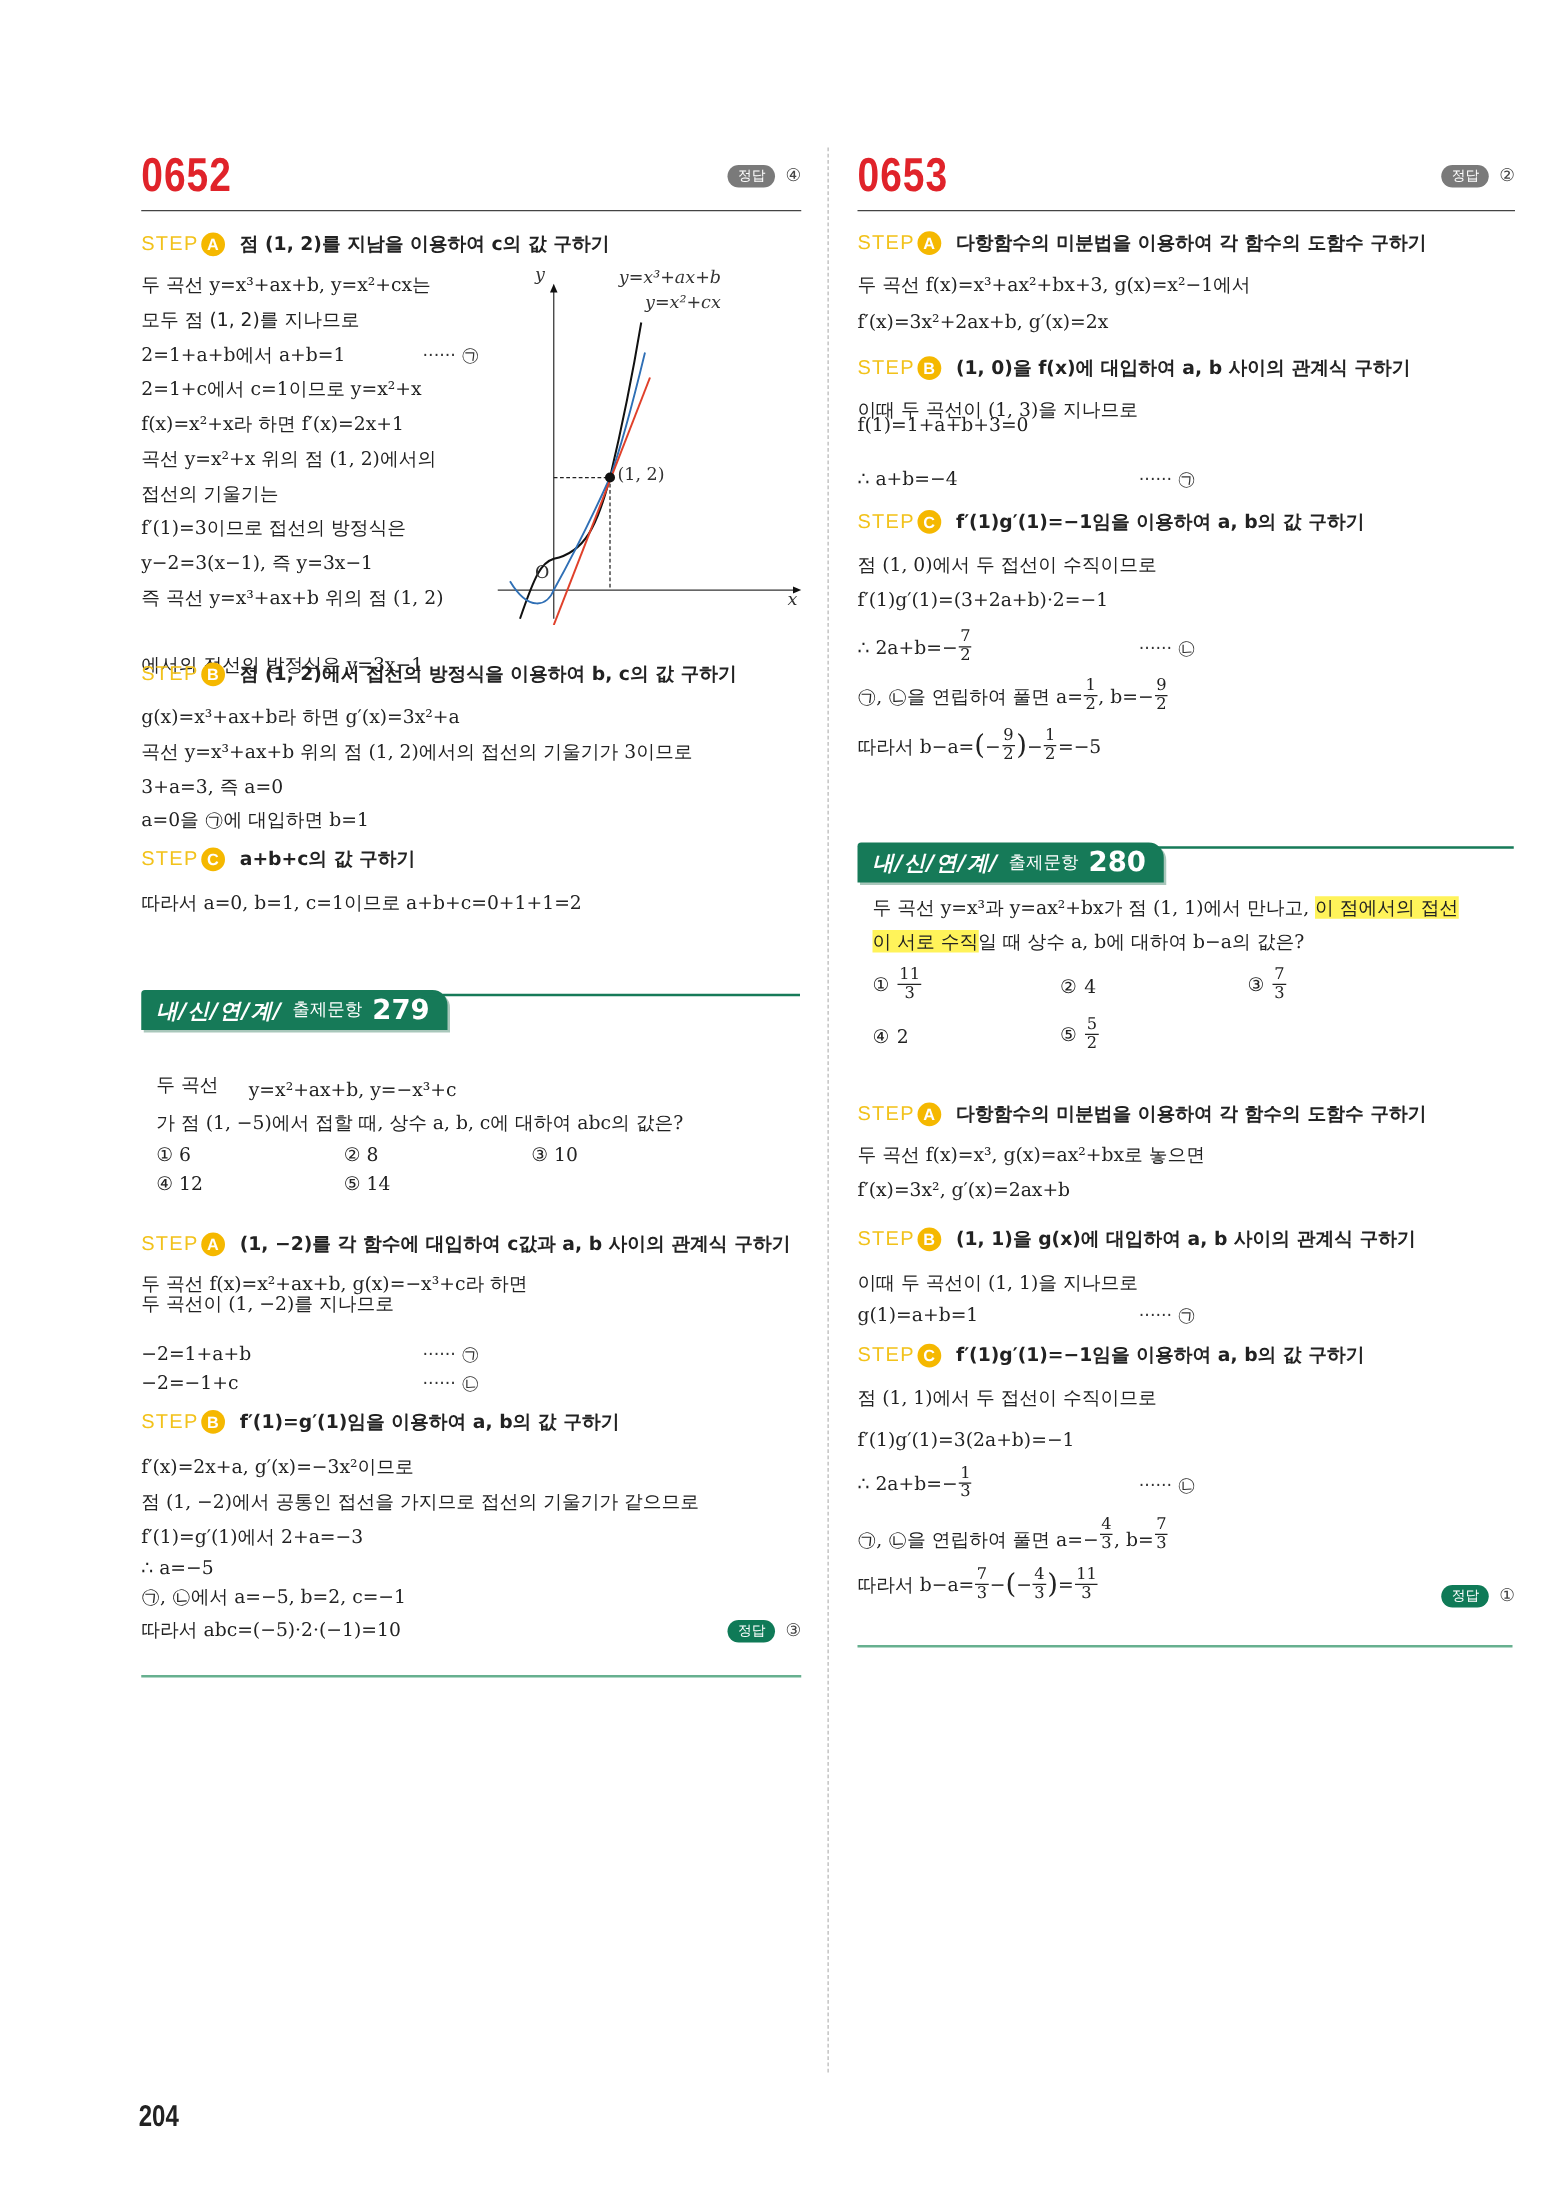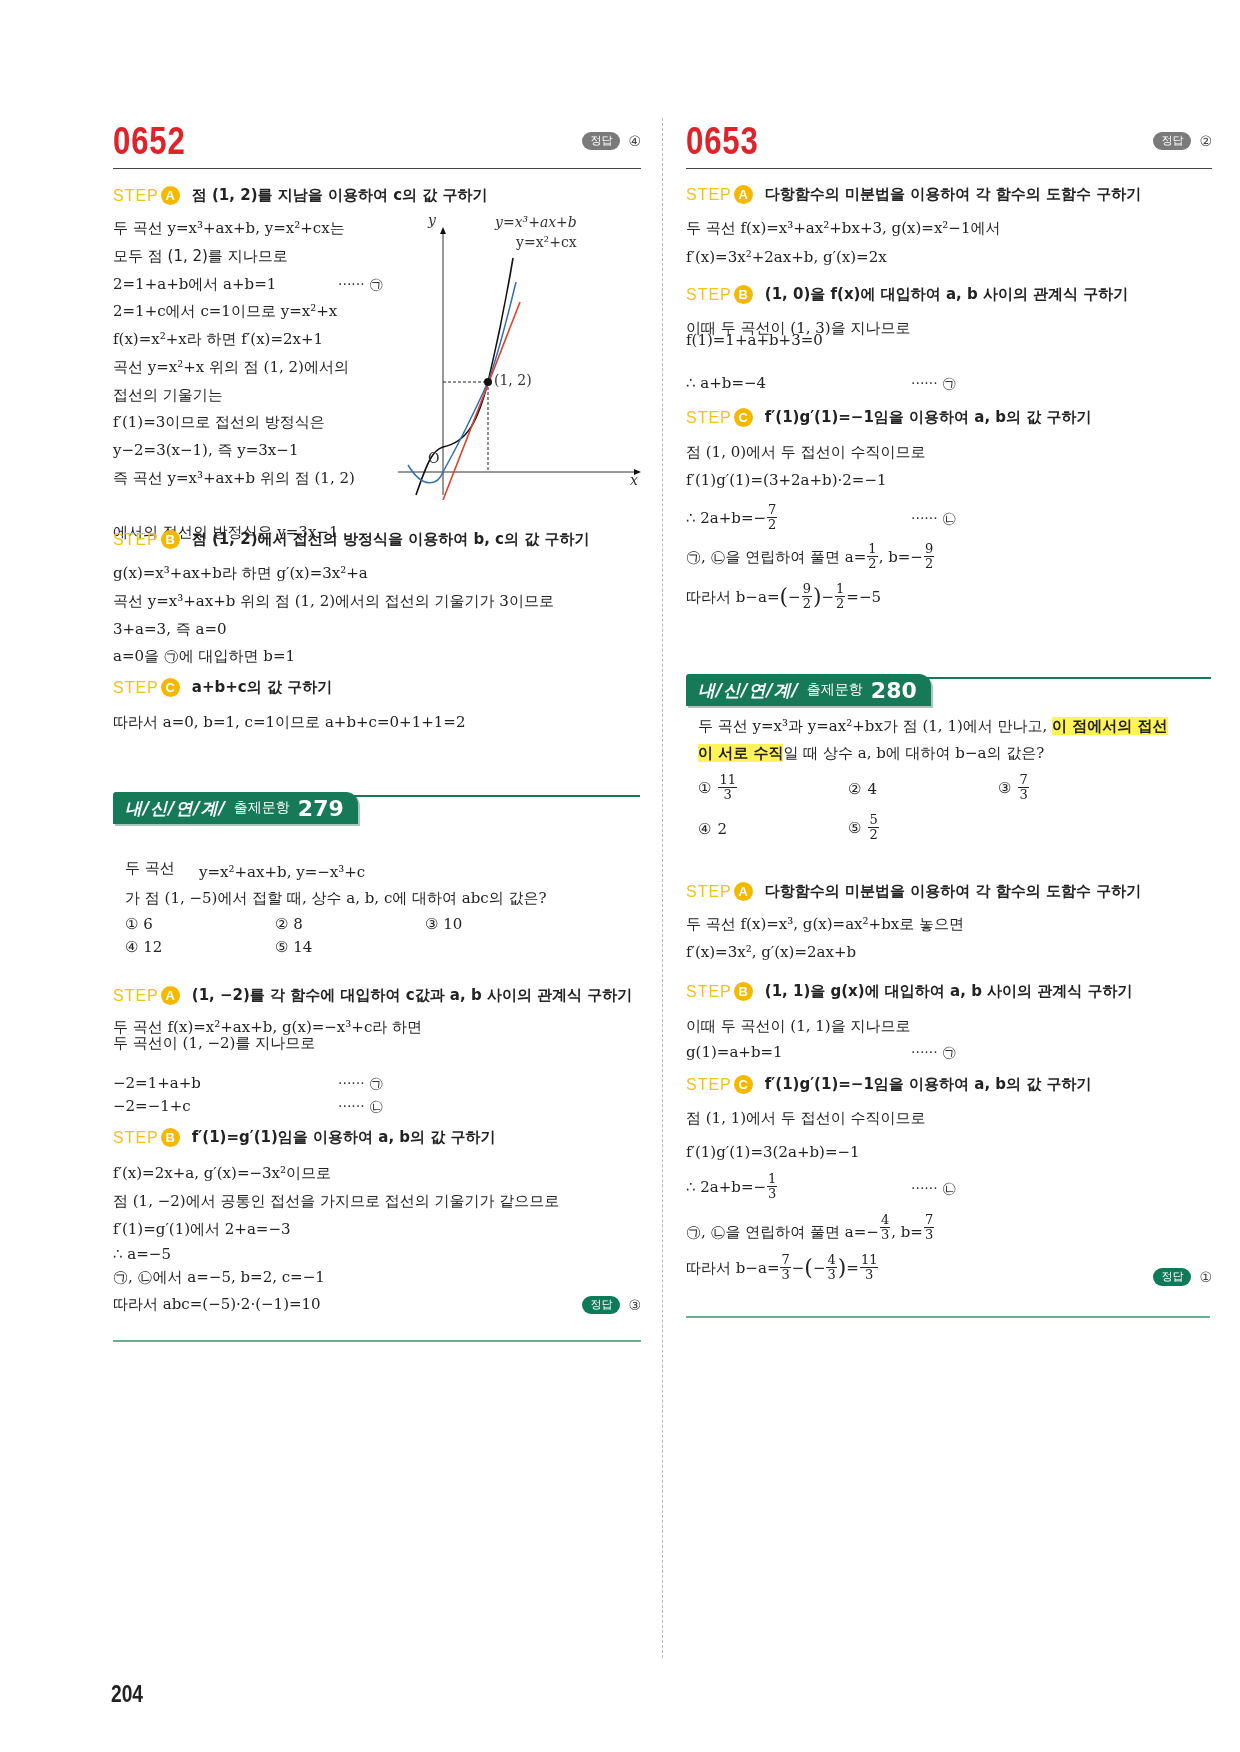--- a/index.html
+++ b/index.html
@@ -24,21 +24,21 @@
   .step-badge { display:inline-block; width:19px; height:19px; border-radius:50%; background:#f5b800; color:#fff;
                 font-size:13px; font-weight:bold; text-align:center; line-height:19px; margin-left:2px; margin-right:12px;
                 font-family:"Liberation Sans",sans-serif; }
   .mark { position:absolute; white-space:nowrap; font-size:14px; color:#333; }
   .section-banner { position:absolute; left:0; height:32px; background:#167a58; color:#fff; border-radius:3px 12px 0 0;
                     display:flex; align-items:center; padding:0 14px 0 12px; box-shadow:2px 2px 0 #a9c7bb; }
   .section-banner .b1 { font-size:17px; font-weight:bold; letter-spacing:1px; font-style:italic; }
   .section-banner .b2 { font-size:14px; margin-left:8px; }
   .section-banner .b3 { font-size:22px; font-weight:bold; margin-left:8px; }
   .section-rule { position:absolute; height:1.5px; background:#167a58; }
-  .hl { background:#fff35a;font-weight:bold; }
+  .hl { background:#fff35a; }
   .bottom-rule { position:absolute; height:2px; background:#67b08f; }
   .frac { display:inline-flex; flex-direction:column; align-items:center; vertical-align:middle; font-size:13px; line-height:14px; margin:0 1px; }
   .frac .n { border-bottom:1px solid #222; padding:0 1px; }
   .choice { position:absolute; white-space:nowrap; font-size:15px; display:flex; align-items:center; gap:6px; }
   .pagenum { position:absolute; left:111px; top:1680px; font-family:"Liberation Sans",sans-serif; font-weight:bold;
              font-size:24px; color:#222; transform:scaleX(0.8); transform-origin:left; }
   .graph { position:absolute; left:285px; top:210px; width:255px; height:290px; }
 </style>
 </head>
 <body>
@@ -86,21 +86,21 @@
       <path d="M18,285 C30,250 35,240 45,237 C70,232 80,210 90,172 C100,130 108,90 115,48" stroke="#111" stroke-width="1.6" fill="none"></path>
       <path d="M10,255 C25,280 40,275 45,262 C60,235 75,205 90,172 C100,145 110,105 118,72" stroke="#2f6fb5" stroke-width="1.5" fill="none"></path>
       <line x1="45" y1="290" x2="122" y2="92" stroke="#e0402a" stroke-width="1.6"></line>
       <circle cx="90" cy="172" r="4" fill="#111"></circle>
     </svg>
     <div class="mark m" style="left:30px;top:2px;font-style:italic">y</div>
     <div class="mark m" style="left:232px;top:262px;font-style:italic">x</div>
     <div class="mark m" style="left:30px;top:240px">O</div>
     <div class="mark m" style="left:96px;top:162px">(1, 2)</div>
     <div class="mark m" style="left:97px;top:4px;font-style:italic">y=x³+ax+b</div>
-    <div class="mark m" style="left:118px;top:24px;">y=x²+cx</div>
+    <div class="mark m" style="left:118px;top:24px;font-style:italic">y=x²+cx</div>
   </div>
 
   <div class="step" style="top:530px">
     <span class="step-tag">STEP</span>
     <span class="step-badge">B</span>
     <span>점 (1, 2)에서 접선의 방정식을 이용하여 b, c의 값 구하기</span>
   </div>
   <div class="line m" style="top:563px">g(x)=x³+ax+b라 하면 g′(x)=3x²+a</div>
   <div class="line m" style="top:591px">곡선 y=x³+ax+b 위의 점 (1, 2)에서의 접선의 기울기가 3이므로</div>
   <div class="line m" style="top:619px">3+a=3, 즉 a=0</div>

